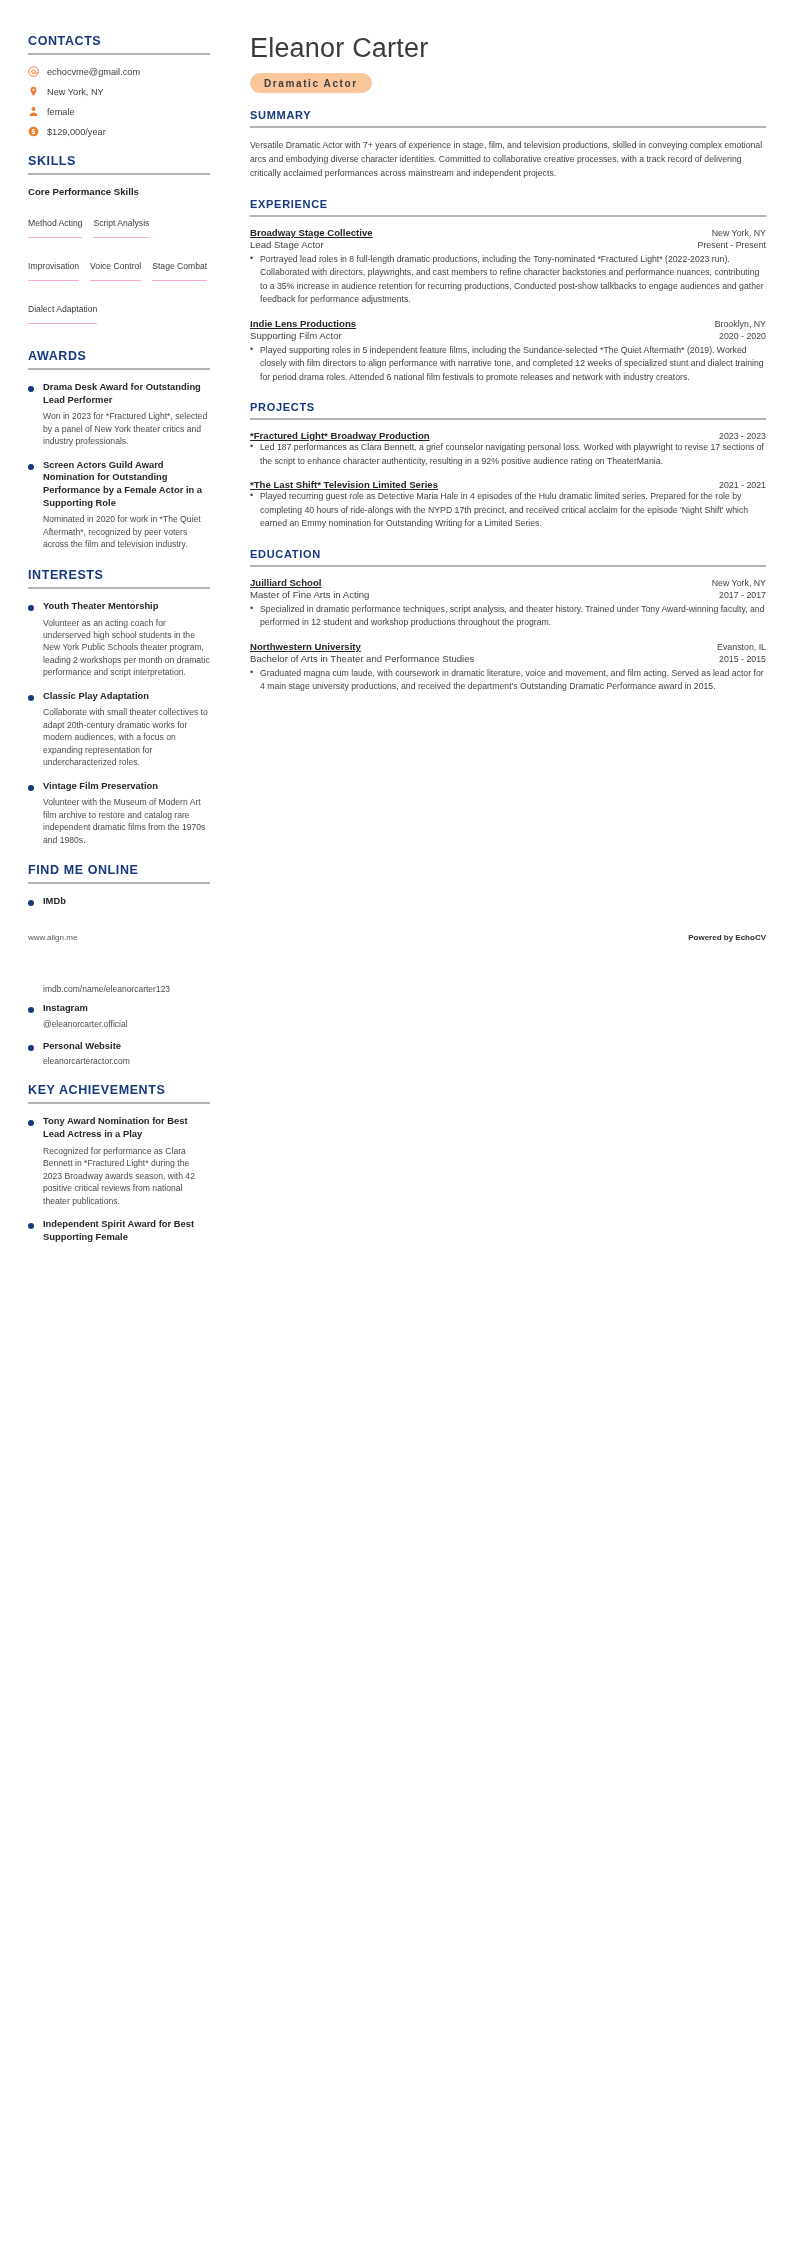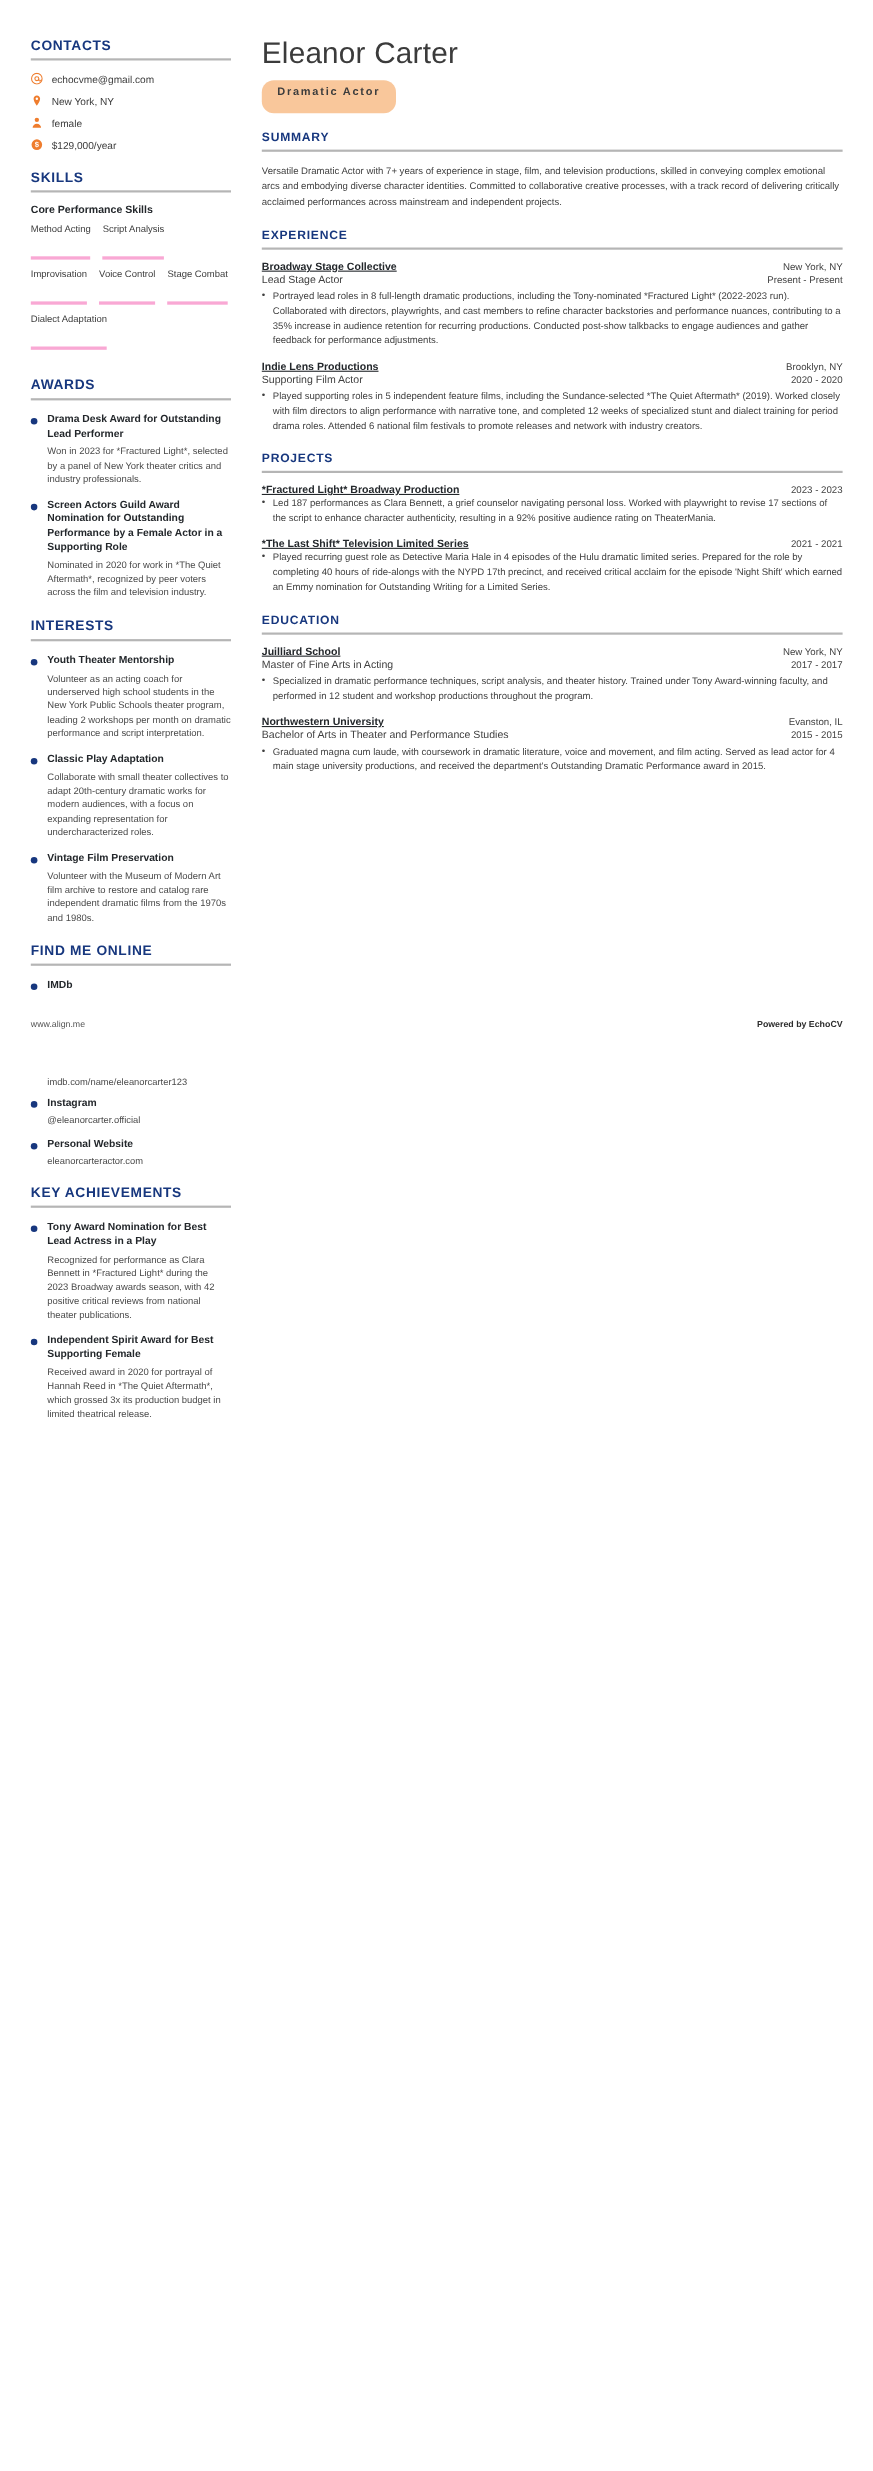--- a/index.html
+++ b/index.html
@@ -14,21 +14,21 @@
 
   .page {
     position: relative;
     width: 794px;
     padding: 34px 28px 0 28px;
   }
 
   .columns {
     display: flex;
     align-items: flex-start;
-    gap: 0;
+    gap: 12px;
     justify-content: center;
   }
 
   .left-col {
     width: 196px;
     flex: 0 0 196px;
     padding-right: 14px;
   }
 
   .right-col {
@@ -93,24 +93,25 @@
     margin-bottom: 6px;
   }
   .skill-tags {
     display: flex;
     flex-wrap: wrap;
     gap: 0 11px;
   }
   .skill-tag {
     font-size: 8.6px;
     color: #3c3c3c;
-    border-bottom: 3px solid #f9a8d4;
-    padding-bottom: 20px;
+    border-bottom: 1px solid #f9a8d4;
+    padding-bottom: 9px;
     margin-bottom: 8px;
     white-space: nowrap;
+    margin-top: 15px;
   }
 
   
   .bl-item {
     display: flex;
     gap: 9px;
     margin-bottom: 11px;
   }
   .bl-dot {
     flex: 0 0 6px;
@@ -142,21 +143,21 @@
     line-height: 1.1;
     margin-bottom: 9px;
   }
   .title-pill {
     display: inline-block;
     background: #f9c79b;
     color: #3d3d3d;
     font-size: 10px;
     font-weight: bold;
     letter-spacing: 1.6px;
-    padding: 5px 14px 14px 14px;
+    padding: 5px 14px 4px 14px;
     border-radius: 11px;
     margin-bottom: 16px;
   }
 
   .summary-text {
     font-size: 8.7px;
     line-height: 1.65;
     color: #3f3f3f;
   }
 
@@ -522,21 +523,20 @@
           <div class="bl-body">
             <div class="bl-title">Tony Award Nomination for Best Lead Actress in a Play</div>
             <div class="bl-desc">Recognized for performance as Clara Bennett in *Fractured Light* during the 2023 Broadway awards season, with 42 positive critical reviews from national theater publications.</div>
           </div>
         </div>
 
         <div class="bl-item">
           <span class="bl-dot"></span>
           <div class="bl-body">
             <div class="bl-title">Independent Spirit Award for Best Supporting Female</div>
-            <div class="bl-desc">Received award in 2020 for portrayal of Hannah Reed in *The Quiet Aftermath*, which grossed 3x its production budget in limited theatrical release.</div>
           </div>
         </div>
       </div>
 
     </div>
 
     <div class="right-col"></div>
   </div>
 </div>
 

